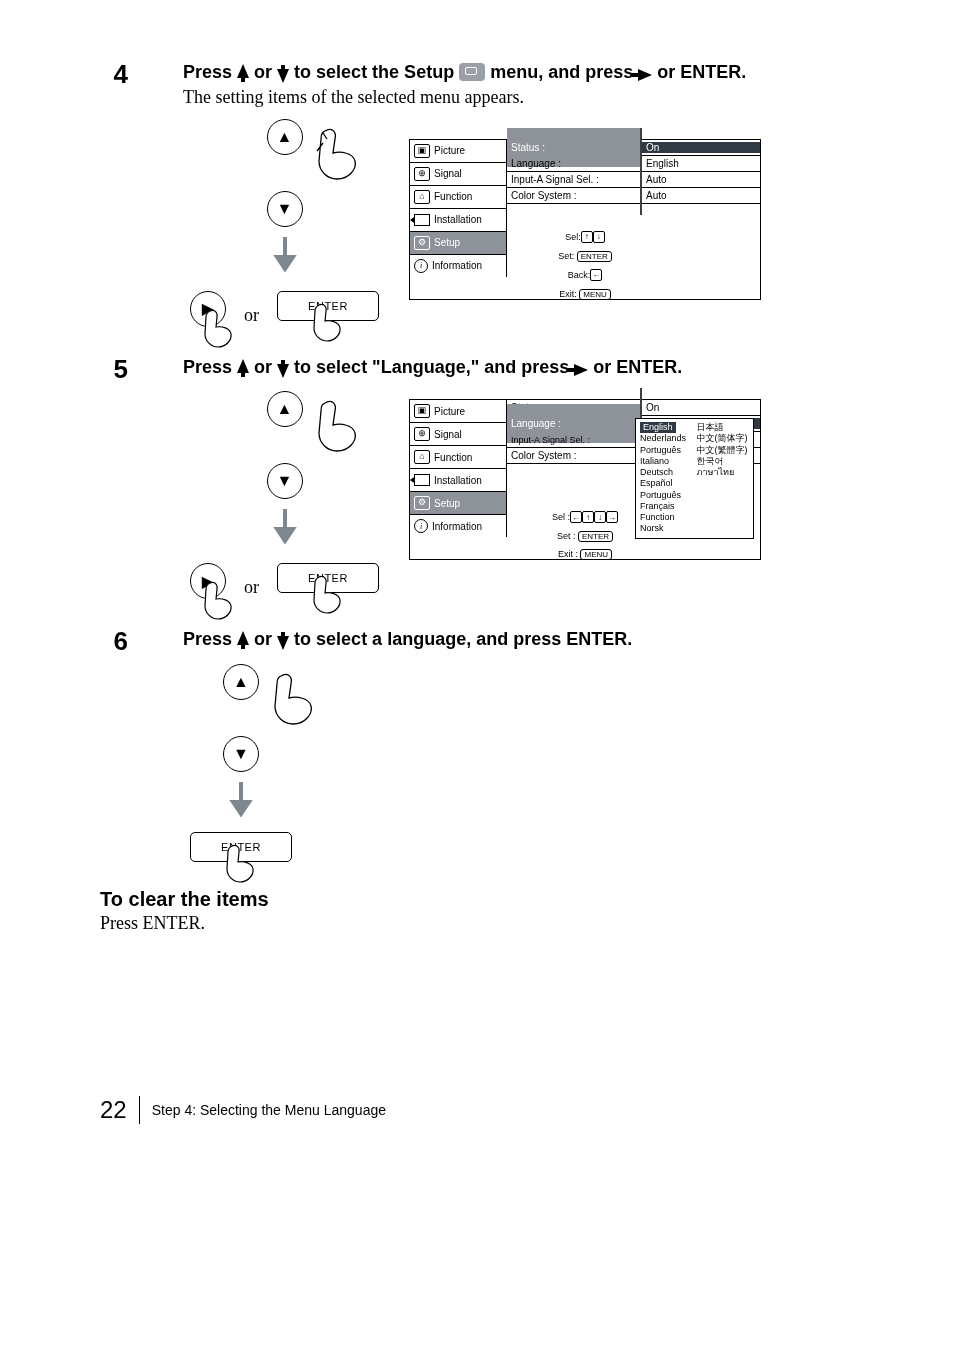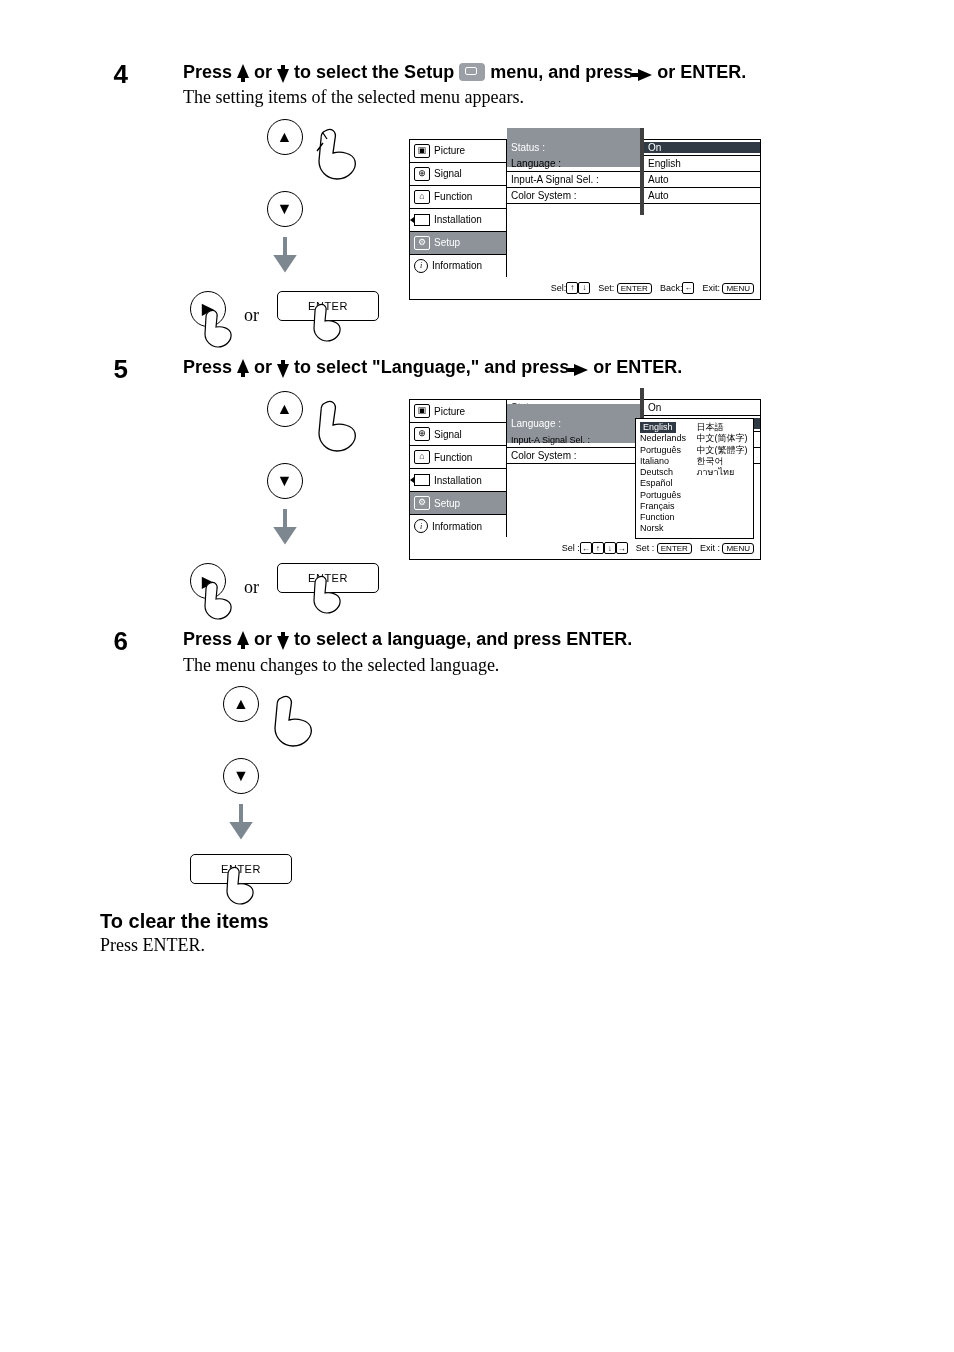--- a/index.html
+++ b/index.html
@@ -199,27 +199,27 @@
   .osd-left .mi .inst-ico{
     width:14px;height:10px;border:1px solid currentColor;
     display:inline-block;position:relative;
   }
   .osd-left .mi .inst-ico::before{content:"";position:absolute;left:-5px;top:2px;width:0;height:0;border-top:3px solid transparent;border-bottom:3px solid transparent;border-right:4px solid currentColor;}
   .osd-right { flex:1; }
   .osd-right .kv {
     display:flex;height:15px;align-items:center;border-bottom:1px solid #000;
   }
   .osd-right .kv.first{border-top:none;}
-  .osd-right .kv .k{width:125px;padding:12px 4px;border-right:4px solid #404040;height:100%;display:flex;align-items:center;}
+  .osd-right .kv .k{width:125px;padding:12px 4px;border-right:2px solid #404040;height:100%;display:flex;align-items:center;}
   .osd-right .kv .v{flex:1;padding:0 4px;}
   .osd-right .kv.sel .k{background:#8d9399;color:#fff;}
   .osd-right .kv.sel .v.selv{background:#2f3a44;color:#fff;}
   .osd-footer{
     height:22px;display:flex;align-items:center;justify-content:flex-end;
-    gap:8px;padding:0 6px;font-size:9px;
+    gap:8px;padding:0 6px;font-size:9px;flex-direction:column;
   }
   .kbd{border:1px solid #000;border-radius:3px;padding:0 3px;font-size:8px;}
   .arrk{border:1px solid #000;border-radius:2px;width:10px;height:10px;display:inline-flex;align-items:center;justify-content:center;font-size:8px;}
 
   .langlist {
     position:relative;
     margin:2px 4px;
     border:1px solid #000;
     padding:3px 4px;
     display:grid;
@@ -484,21 +484,20 @@
   <div class="step">
     <div class="step-num">6</div>
     <div class="step-body">
       <div class="bold">
         <span>Press </span>
         <span class="inline-icon"><span class="arrow-up"></span></span>
         <span> or </span>
         <span class="inline-icon"><span class="arrow-down"></span></span>
         <span> to select a language, and press ENTER.</span>
       </div>
-      <div class="plain">The menu changes to the selected language.</div>
     </div>
   </div>
 
   <div class="illus-row" style="margin-bottom:10px;">
     <div class="illus-col-ctrl">
       <div class="cursor-buttons" style="position:relative;">
         <div class="rnd up">▲</div>
         <div style="position:absolute;left:40px;top:6px;" class="hand">
           <svg width="60" height="60" viewBox="0 0 60 60">
               <path d="M18 6 C24 2 30 6 28 14 L26 28 C34 26 46 28 48 36 C50 44 42 54 30 54 C20 54 12 46 12 36 L14 14 C14 8 16 7 18 6 Z" fill="none" stroke="#000" stroke-width="1.3"></path>
@@ -516,14 +515,19 @@
         <svg width="44" height="44" viewBox="0 0 44 44" style="position:absolute;left:28px;top:10px;">
             <path d="M14 4 C18 2 22 5 21 10 L20 20 C26 19 34 21 35 27 C36 33 30 40 22 40 C15 40 9 34 9 27 L10 10 C10 6 12 5 14 4 Z" fill="#fff" stroke="#000" stroke-width="1.2"></path>
           </svg>
       </div>
     </div>
   </div>
 
   <div class="clear-heading">To clear the items</div>
   <div class="plain">Press ENTER.</div>
 
+  <div class="footer">
+    <span class="pn">22</span>
+    <span class="vr"></span>
+    <span class="ft">Step 4: Selecting the Menu Language</span>
+  </div>
 
 </div>
 
 </body></html>

